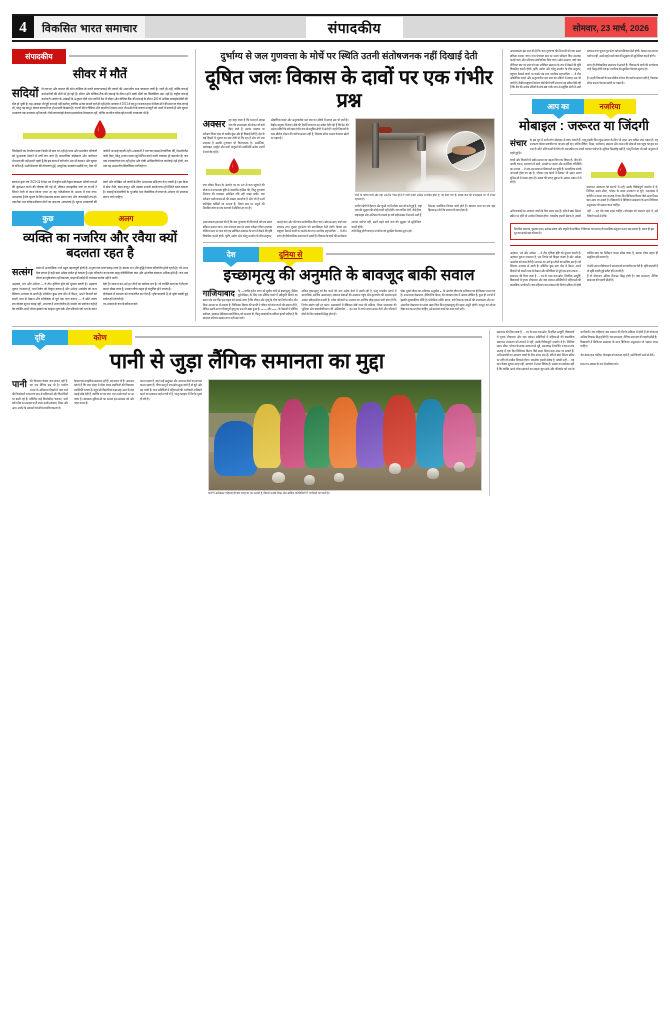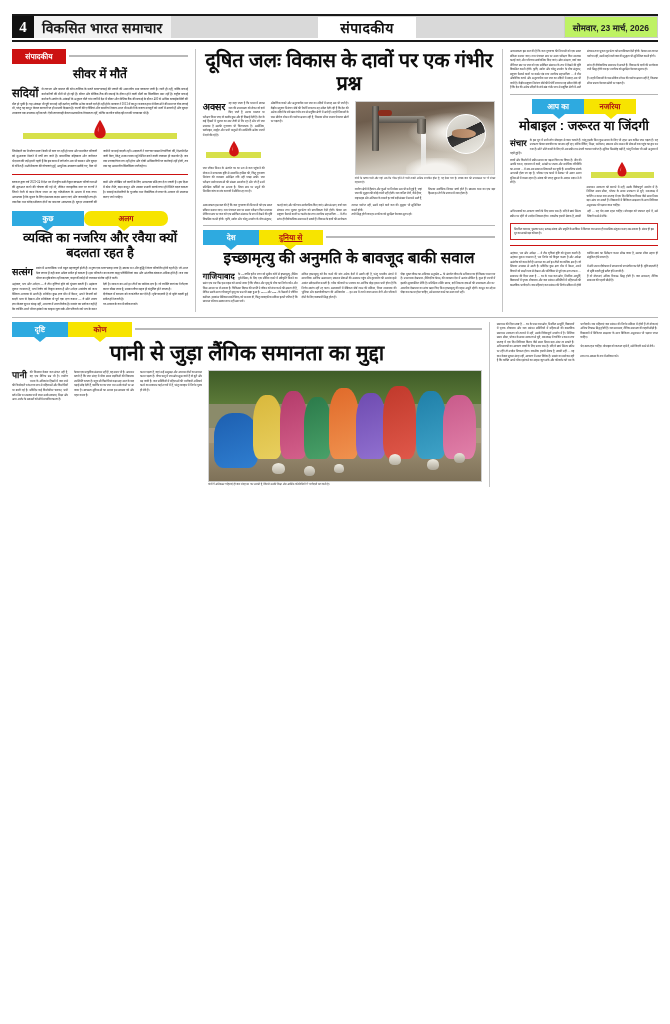--- a/index.html
+++ b/index.html
@@ -38,41 +38,41 @@
     display: flex;
     align-items: center;
     justify-content: center;
     font-family: "Liberation Serif", serif;
   }
   .paper-name {
     background: #f2f2f2;
     padding: 0 8px;
     display: flex;
     align-items: center;
-    font-size: 14px;
+    font-size: 11px;
     font-weight: bold;
     color: #1a1a1a;
     letter-spacing: 0.2px;
   }
   .mast-mid {
     flex: 1;
     display: flex;
     align-items: center;
     justify-content: center;
   }
   .section-title-box {
     background: #ffffff;
     padding: 1px 22px;
     font-size: 14px;
     font-weight: bold;
     color: #111111;
     letter-spacing: 0.5px;
   }
   .date-box {
-    background: #bef264;
+    background: #ef4444;
     padding: 0 8px;
     display: flex;
     align-items: center;
     font-size: 8.5px;
     font-weight: bold;
     color: #222222;
     border: 1px solid #cccccc;
   }
   .mast-rule {
     height: 2px;
@@ -351,20 +351,21 @@
         <div class="body cols2" style="margin-top:2px;">अहंकार, भय और अपेक्षा — ये तीन वृत्तियां दृष्टि को धुंधला करती हैं। अहंकार तुलना जन्माता है, भय निर्णय को विकृत करता है और अपेक्षा असंतोष को जन्म देती है। साधना का अर्थ इन तीनों का क्रमिक क्षय है। जो व्यक्ति स्वयं का निरीक्षण करना सीख जाता है, उसका रवैया सहज ही संतुलित होने लगता है।</div>
         <div class="body cols2">स्थिरता अभ्यास से आती है। प्रतिदिन कुछ क्षण मौन में बैठना, अपने विचारों को साक्षी भाव से देखना और प्रतिक्रिया से पूर्व एक क्षण रुकना — ये छोटे उपाय दीर्घकाल में स्वभाव को रूपांतरित कर देते हैं। दृष्टि बदलती है तो सृष्टि बदली हुई प्रतीत होने लगती है।</div>
         <div class="body cols2">ज्ञान केवल सूचना संग्रह नहीं, आचरण में उतरा विवेक है। सत्संग का प्रयोजन यही है कि व्यक्ति अपने भीतर झांकने का साहस जुटा सके और परिवर्तन को भय के स्थान पर अवसर के रूप में स्वीकार करे।</div>
       </div>
     </div>
 
     <div class="divider-v"></div>
 
     <div class="col-mid">
 
+      <div class="kicker">दुर्भाग्य से जल गुणवत्ता के मोर्चे पर स्थिति उतनी संतोषजनक नहीं दिखाई देती</div>
       <div class="headline-main">दूषित जलः विकास के दावों पर एक गंभीर प्रश्न</div>
 
       <div style="display:flex; gap:6px;">
         <div style="width:62px;">
           <div class="body tiny">
             <span class="dropcap sm">अक्सर</span>
             <span>यह कहा जाता है कि भारत में स्वच्छ जल की उपलब्धता को लेकर जो दावे किए जाते हैं, उनका धरातल पर परीक्षण किया जाए तो तस्वीर कुछ और ही दिखाई देती है। देश के कई हिस्सों में भूजल का स्तर तेजी से गिर रहा है और जो जल उपलब्ध है उसकी गुणवत्ता भी चिंताजनक है। आर्सेनिक, फ्लोराइड, नाइट्रेट और भारी धातुओं की उपस्थिति अनेक राज्यों में दर्ज की गई है।</span>
           </div>
           <div class="drop-wrap" style="height:22px;">
             <div class="hl-bar" style="top:11px;"></div>

